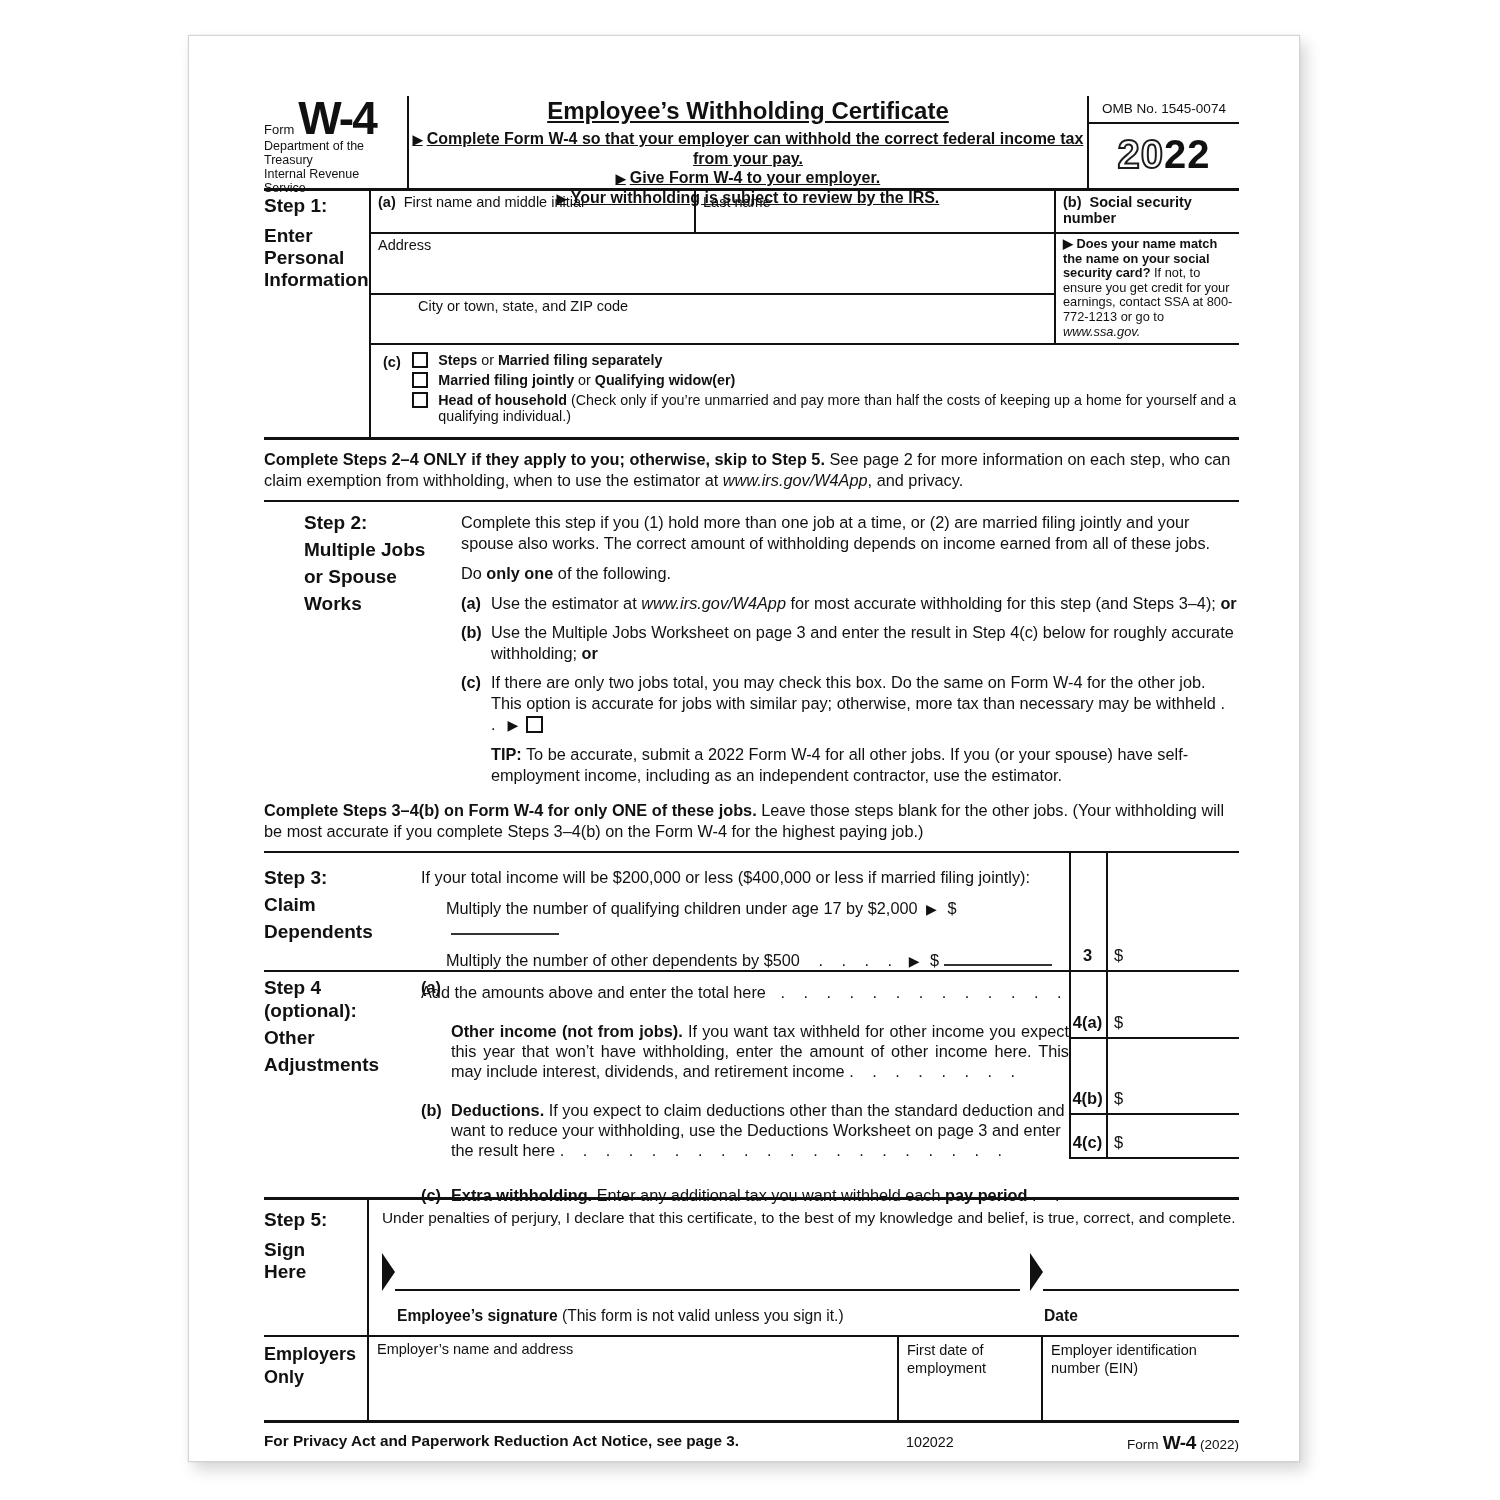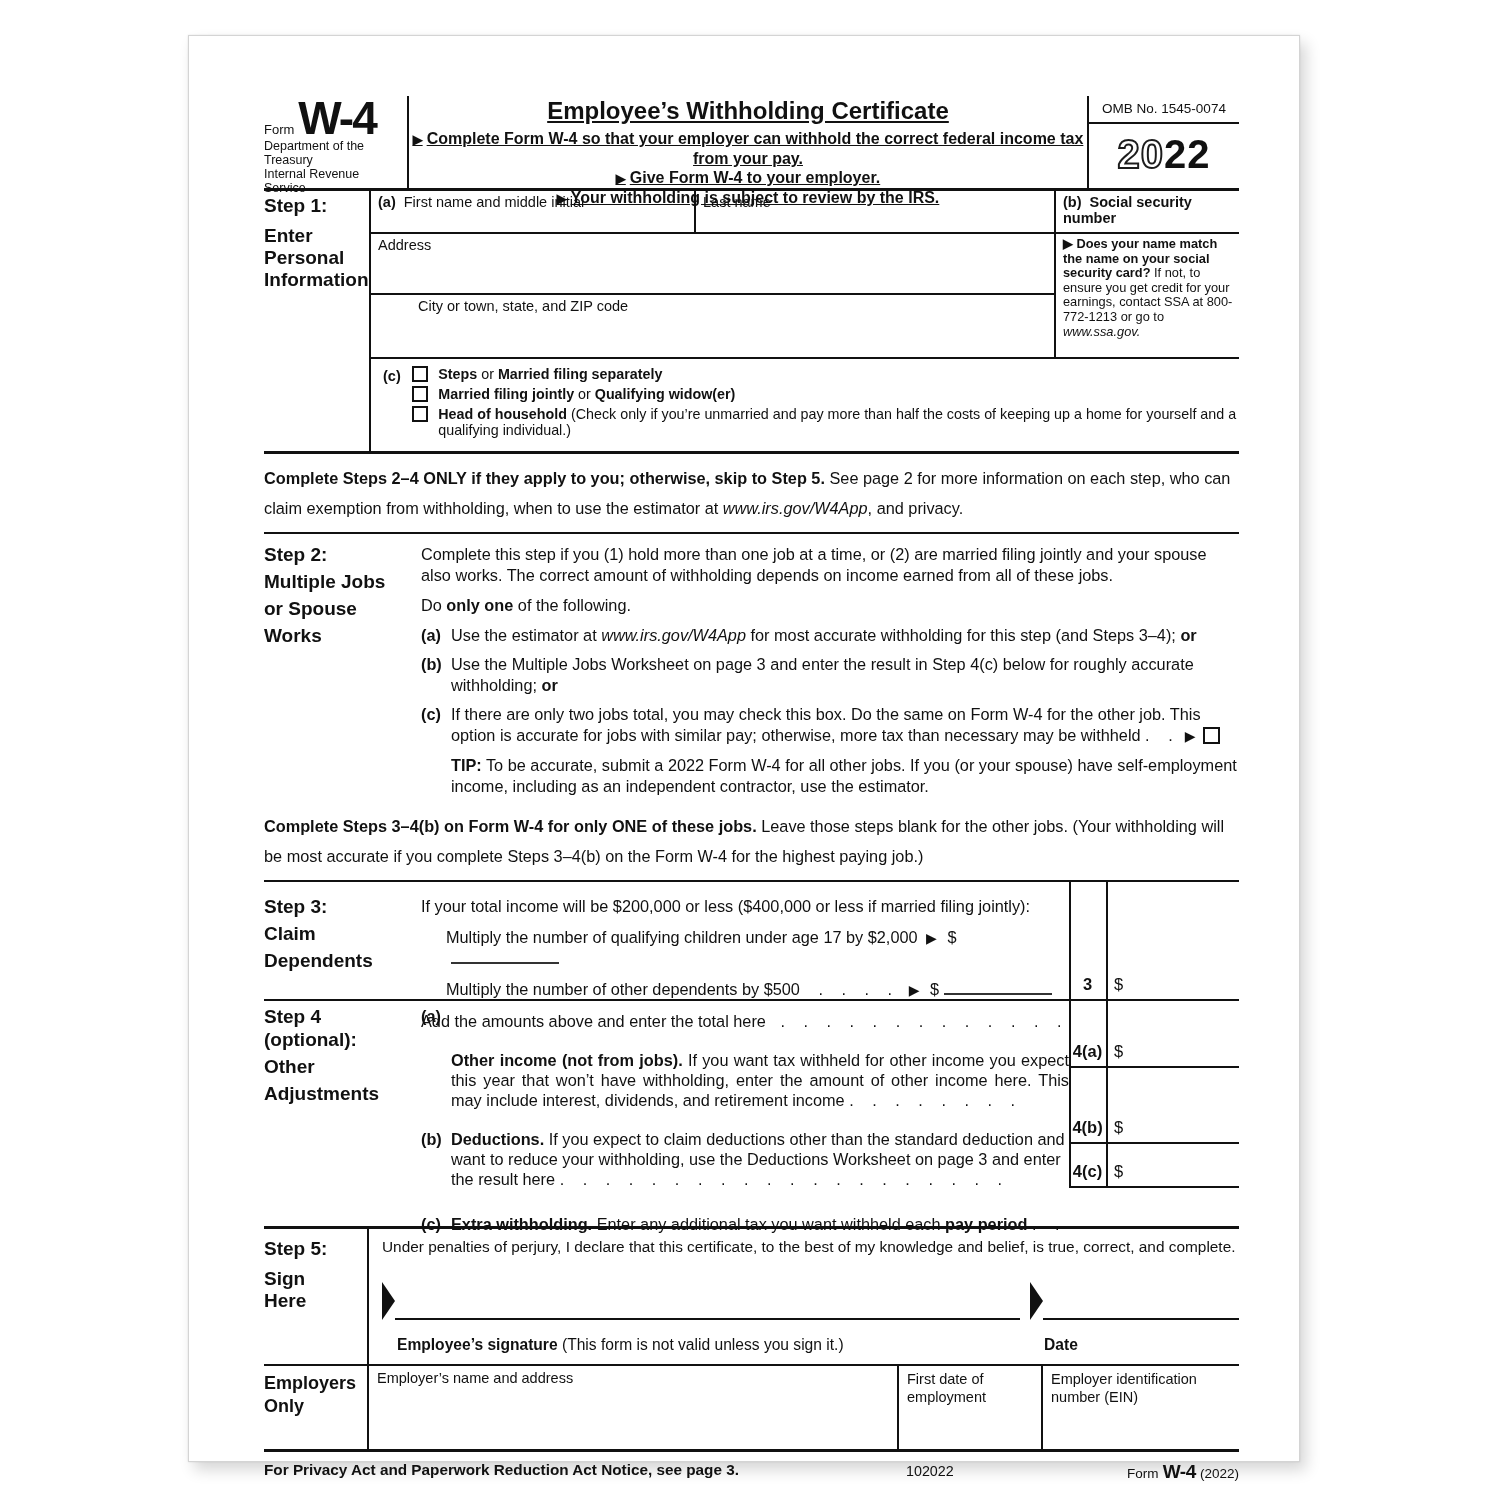--- a/index.html
+++ b/index.html
@@ -38,32 +38,32 @@
   .row1 { display:flex; height:43px; border-bottom:2px solid #111; }
   .cell { padding:3px 7px; font-size:14.5px; }
   .cell-first { width:325px; border-right:2px solid #111; }
   .cell-last { flex:1; }
   .cell-ssn { width:185px; border-left:2px solid #111; font-weight:bold; }
   .tag { font-weight:bold; margin-right:8px; }
   .row23 { display:flex; border-bottom:2px solid #111; }
   .addrcity { width:683px; }
   .r-address { height:61px; border-bottom:2px solid #111; padding:3px 7px; font-size:14.5px; }
   .r-city { height:43px; padding:3px 7px; font-size:14.5px;margin-left:40px; }
-  .ssn-note { width:185px; border-left:2px solid #111; padding:3px 6px 18px 7px; font-size:12.8px; line-height:14.6px; }
+  .ssn-note { width:185px; border-left:2px solid #111; padding:3px 6px 4px 7px; font-size:12.8px; line-height:14.6px; }
   .rowc { display:flex; padding:7px 0 9px 12px; }
   .c-tag { width:34px; font-weight:bold; font-size:14.5px; padding-top:2px; }
   .optline { display:flex; align-items:flex-start; margin-bottom:4px; font-size:14.3px; }
   .chk { width:16px; height:16px; border:2px solid #111; background:#fff; margin-right:10px; flex:none; }
   .b { font-weight:bold; } .i { font-style:italic; }
 
   
-  .para { font-size:16.3px; line-height:30px; padding:9px 0; }
-
-  
-  .step2 { display:flex; padding:10px 0 2px; }
+  .para { font-size:16.3px; line-height:21px; padding:9px 0; }
+
+  
+  .step2 { display:flex; padding:10px 0 2px;margin-left:40px; }
   .st-label { width:157px; font-weight:bold; font-size:19px; line-height:22px; }
   .st-label div { margin-bottom:5px; }
   .st-body { flex:1; font-size:16.3px; line-height:21px; }
   .st-body .p { margin-bottom:9px; }
   .li { display:flex; margin-bottom:8px; }
   .li-tag { width:30px; font-weight:bold; flex:none; }
   .li-text { flex:1; }
   .dots { word-spacing:10px; letter-spacing:2px; }
   .chk-inline { display:inline-block; width:17px; height:17px; border:2px solid #111; vertical-align:-3px; margin-left:8px; }
   .arr-inline { font-size:14px; margin-left:10px; }

